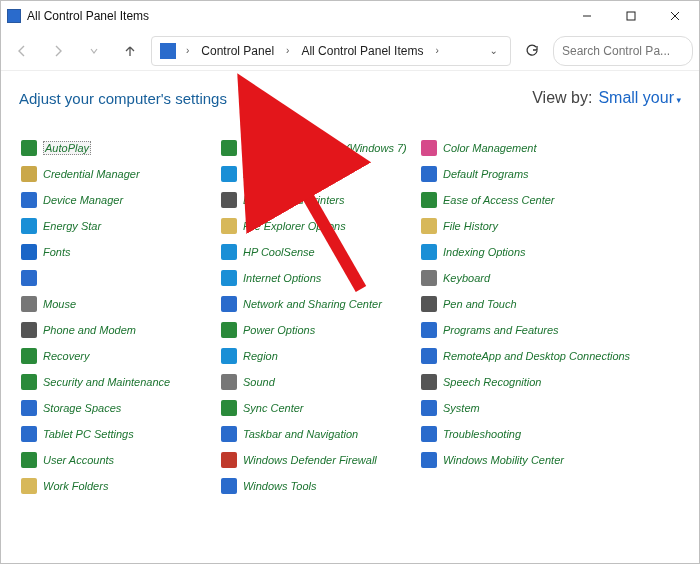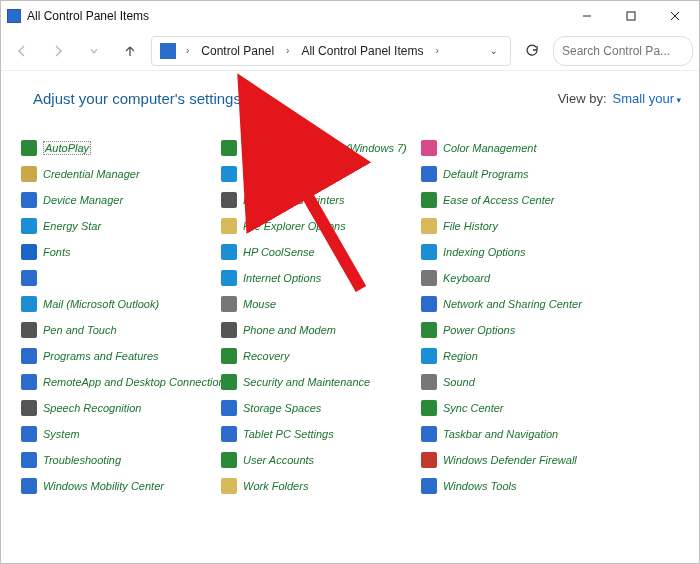--- a/index.html
+++ b/index.html
@@ -19,23 +19,23 @@
   .navbtn.disabled { color: #b5b5b5; }
   .address { flex: 1; height: 30px; display: flex; align-items: center; gap: 6px; padding: 0 8px; border: 1px solid #ddd; border-radius: 4px;}
   .addr-icon { width: 16px; height: 16px; background: #2a6bcc; }
   .crumb { font-size: 12px; color: #222; padding: 0 2px; }
   .crumb-sep { font-size: 10px; color: #555; padding: 0 4px; }
   .addr-chevron { margin-left: auto; color: #555; font-size: 10px; padding-right: 4px;}
   .refresh { width: 30px; height: 30px; display:flex; align-items:center; justify-content:center; color:#333;}
   .search { width: 140px; height: 30px; border: 1px solid #ddd; border-radius: 12px; padding: 0 8px; font-size: 12px; color: #888; display:flex;align-items:center;}
   .search-input { border:none; outline:none; width:100%; font-size:12px; }
   
-  .heading-row { height: 48px; display: flex; align-items: center; justify-content: space-between; padding: 12px 18px 6px 32px; }
+  .heading-row { height: 48px; display: flex; align-items: center; justify-content: space-between; padding: 12px 18px 6px 18px; }
   .heading-text { font-size: 15px; color: #175f9a; }
-  .viewby { font-size: 13px; color: #444; display: flex; align-items: center; gap: 6px; }
+  .viewby { font-size: 16px; color: #444; display: flex; align-items: center; gap: 6px; }
   .viewby-link { color: #1a66c7; }
   .viewby-link::after { content: " ▾"; font-size: 9px; color:#1a66c7; }
   
   .grid-area { padding: 18px 8px 8px 18px; position: relative; }
   .grid { display: grid; grid-template-columns: 200px 200px 220px; column-gap: 0; row-gap: 4px; }
   .item { display: flex; align-items: center; gap: 6px; height: 22px; font-size: 11px; color: #1c7430; cursor: pointer; padding: 0 2px;}
   .item.selected .label { border: 1px dotted #888; padding: 0 1px; background:#f5f5f5;}
   .icon { width: 16px; height: 16px; flex-shrink: 0; display:inline-block; border-radius:2px;}
   .label { color: #1c7430; white-space: nowrap; font-style: italic; }
   
@@ -186,24 +186,20 @@
         <div class="item">
           <span class="icon" style="background: rgb(42, 107, 204);"></span>
         </div>
         <div class="item">
           <span class="icon" style="background: rgb(26, 143, 214);"></span>
           <span class="label">Internet Options</span>
         </div>
         <div class="item">
           <span class="icon" style="background: rgb(119, 119, 119);"></span>
           <span class="label">Keyboard</span>
-        </div>
-        <div class="item">
-          <span class="icon" style="background: rgb(26, 143, 214);"></span>
-          <span class="label">Mail (Microsoft Outlook)</span>
         </div>
         <div class="item">
           <span class="icon" style="background: rgb(119, 119, 119);"></span>
           <span class="label">Mouse</span>
         </div>
         <div class="item">
           <span class="icon" style="background: rgb(42, 107, 204);"></span>
           <span class="label">Network and Sharing Center</span>
         </div>
         <div class="item">

